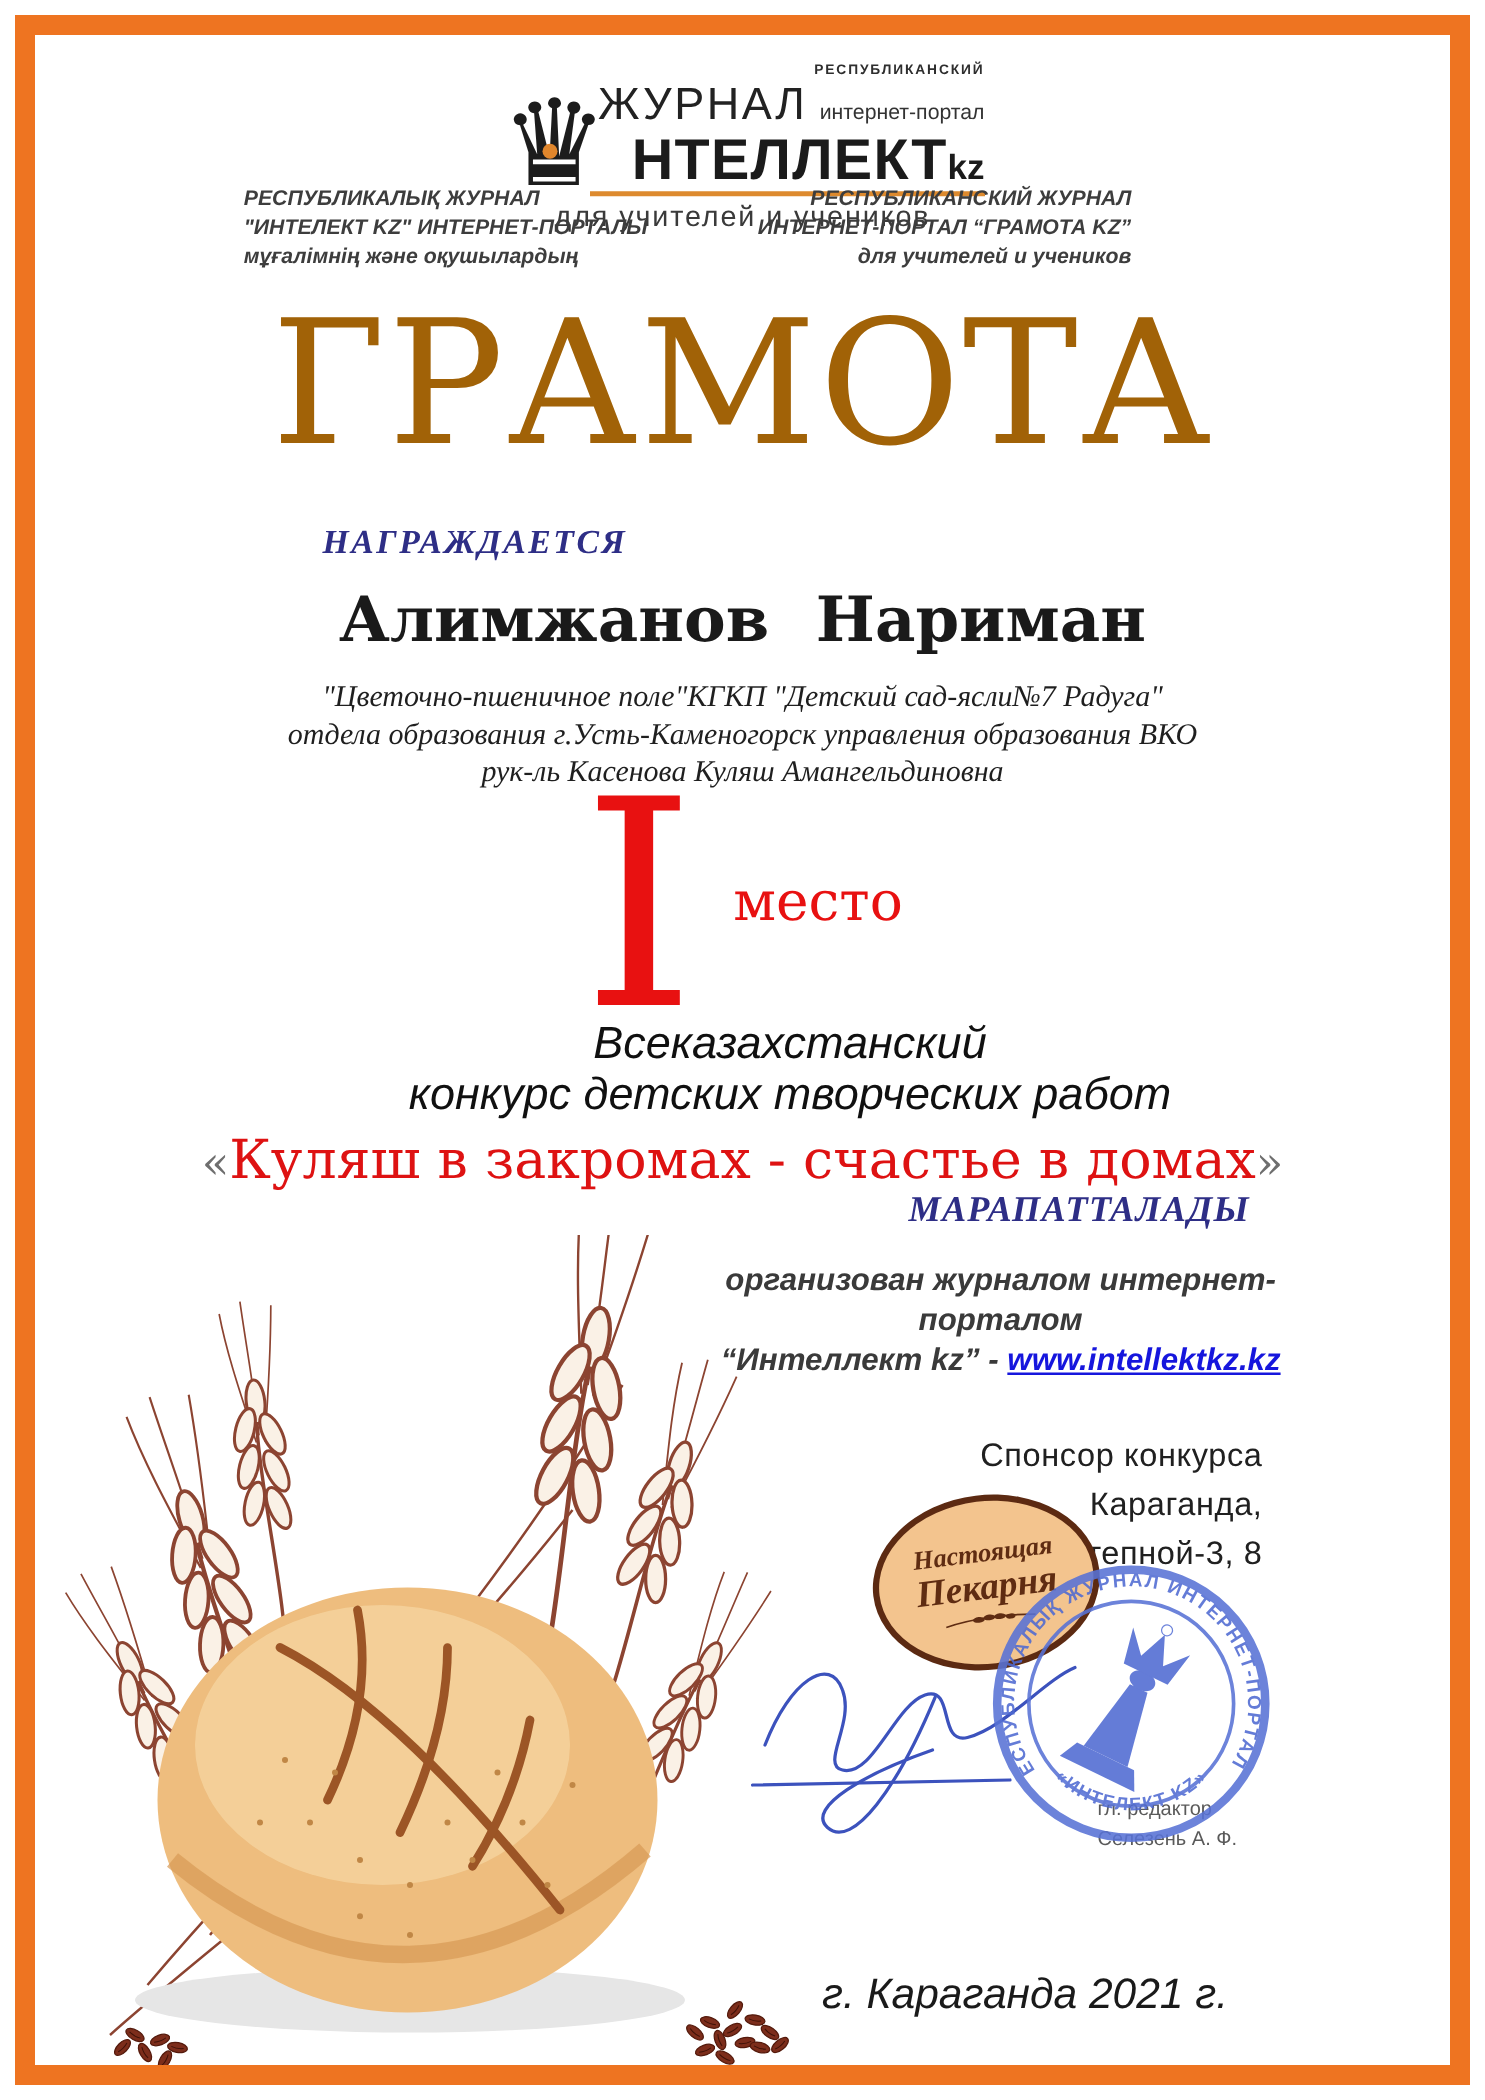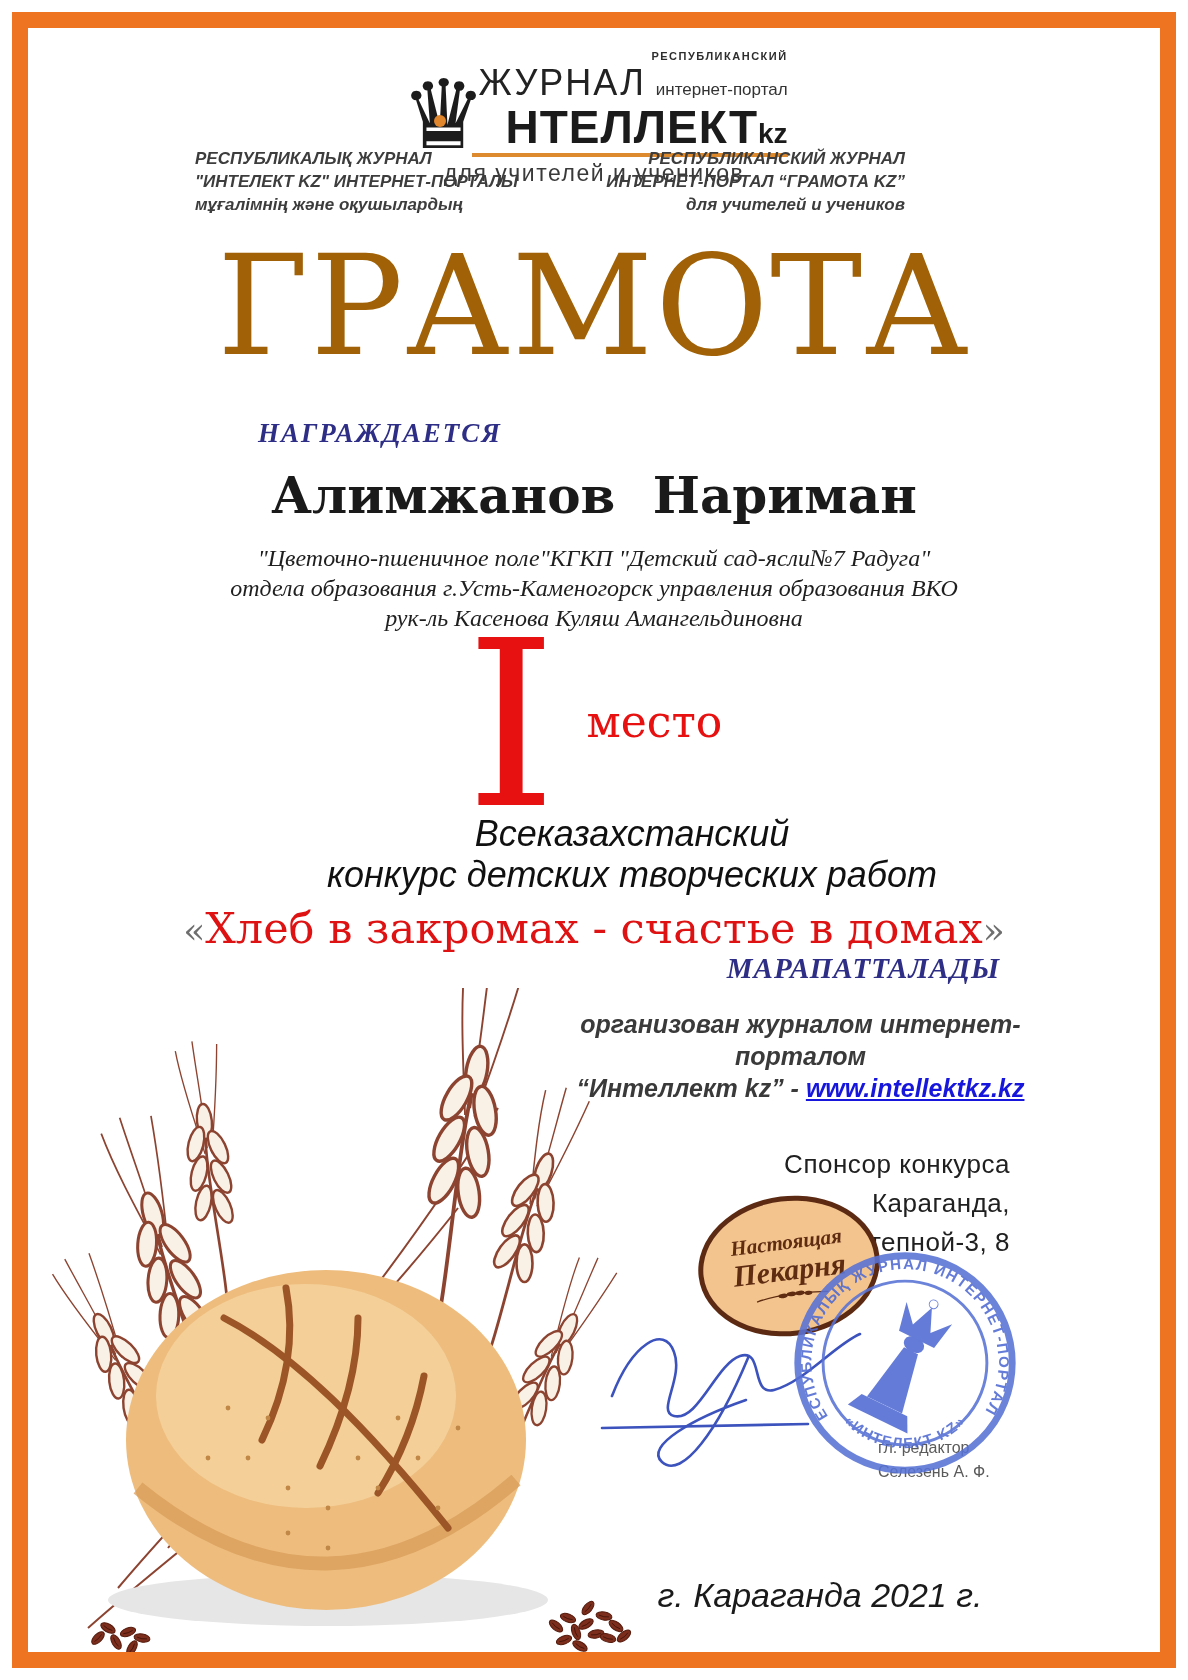--- a/index.html
+++ b/index.html
@@ -140,21 +140,21 @@
 
   <div class="place">
     <span class="place-numeral">I</span>
     <span class="place-label">место</span>
   </div>
 
   <div class="contest">
     <div>Всеказахстанский</div>
     <div>конкурс детских творческих работ</div>
   </div>
-  <div class="theme"><span class="q">«</span><span>Хлеб в закромах - счастье в домах</span><span class="q">»</span></div>
+  <div class="theme"><span class="q">«</span><span>Куляш в закромах - счастье в домах</span><span class="q">»</span></div>
   <div class="kz-label">МАРАПАТТАЛАДЫ</div>
 
   <div class="organizer">
     <div>организован журналом интернет-порталом</div>
     <div><span>“Интеллект kz” - </span><a href="#">www.intellektkz.kz</a></div>
   </div>
 
   <div class="sponsor">
     <div>Спонсор конкурса</div>
     <div>Караганда,</div>

